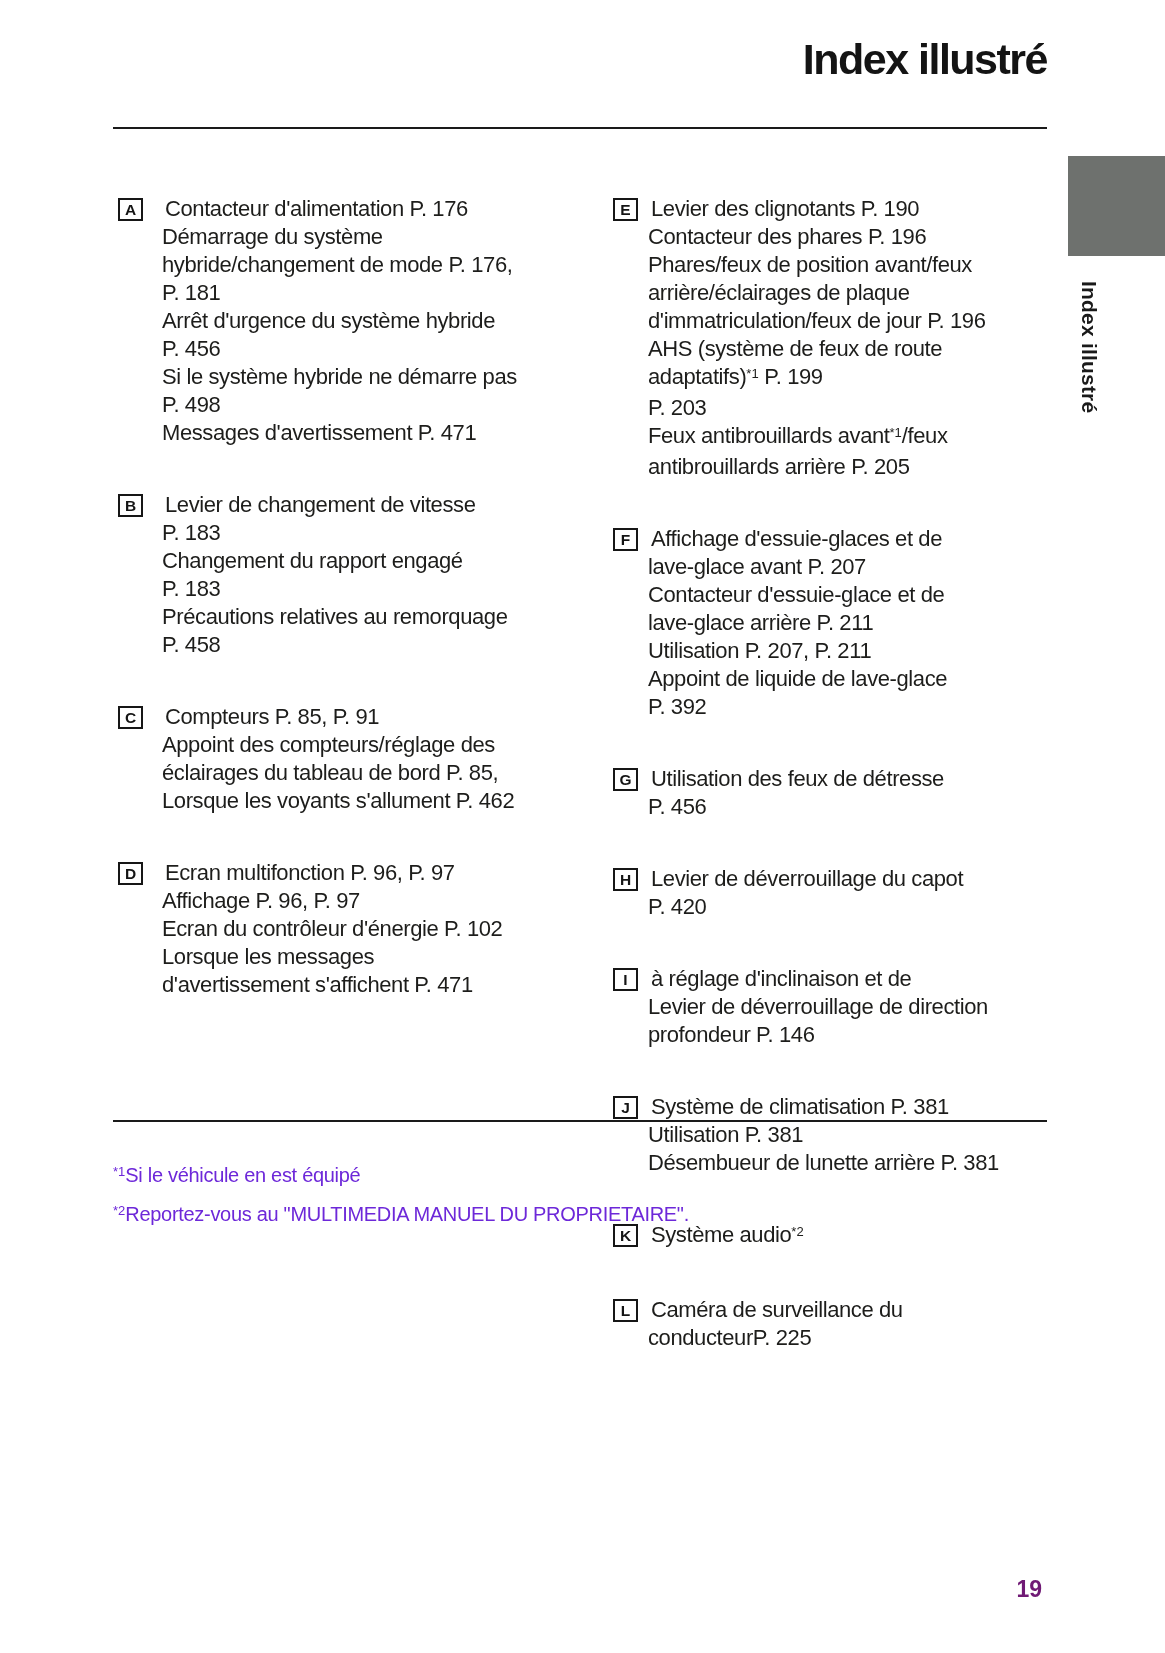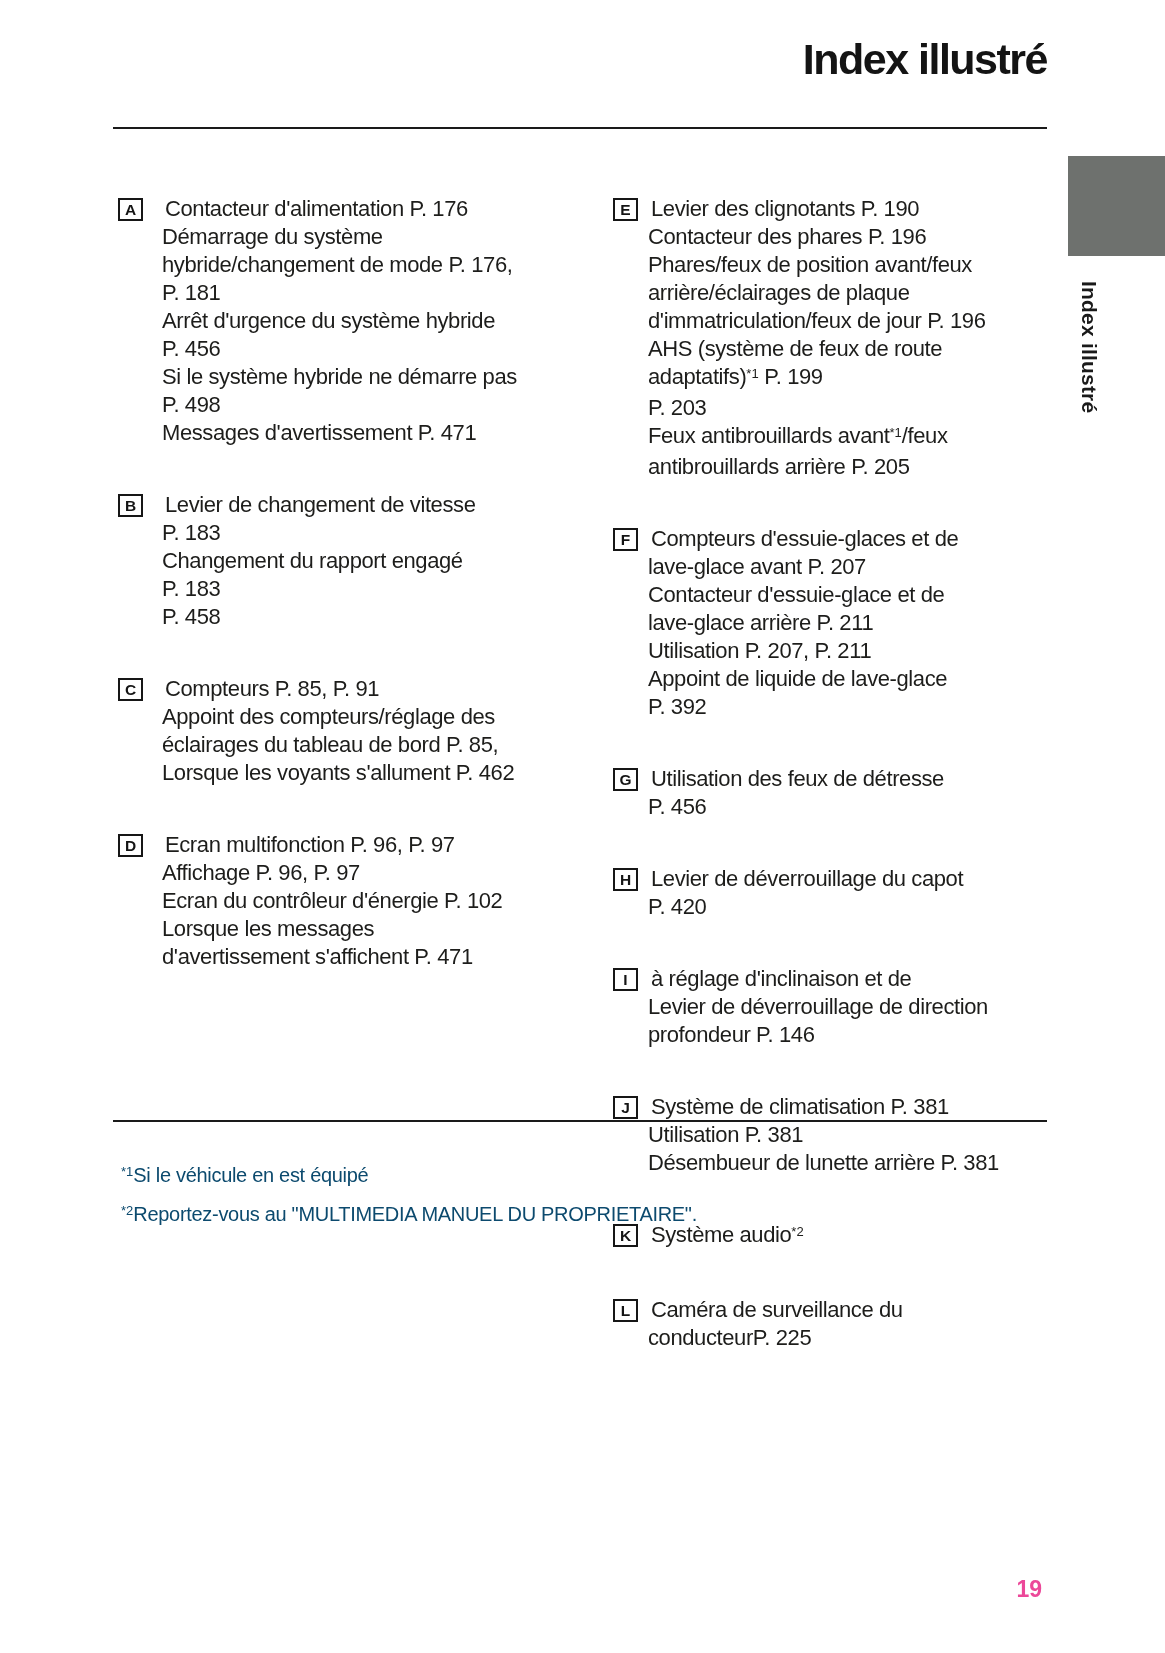--- a/index.html
+++ b/index.html
@@ -76,26 +76,26 @@
     vertical-align: baseline;
     position: relative;
     top: -0.45em;
     font-size: 13px;
     letter-spacing: 0;
   }
 
   
   .footnote {
     position: absolute;
-    left: 121px;
+    left: 113px;
     font-size: 20px;
     line-height: 26px;
     letter-spacing: -0.3px;
     white-space: nowrap;
-    color: #0c4a6e;
+    color: #6d28d9;
   }
   .footnote.f1 { top: 1162px; }
   .footnote.f2 { top: 1201px; }
 
   
   .chapter-tab {
     position: absolute;
     left: 1068px;
     top: 156px;
     width: 97px;
@@ -114,21 +114,21 @@
     color: #1a1a1a;
     white-space: nowrap;
   }
 
   .page-number {
     position: absolute;
     right: 123px;
     top: 1576px;
     font-size: 23px;
     font-weight: 700;
-    color: #ec4899;
+    color: #701a75;
   }
 </style>
 </head>
 <body>
 
 <div id="page">
 
   <div class="page-title">Index illustré</div>
 
   <div class="rule top"></div>
@@ -148,20 +148,21 @@
           <div class="line"><span>Messages d'avertissement P. 471</span></div>
         </div>
       </div>
       <div class="section">
         <span class="badge">B</span>
         <div class="lines">
           <div class="line"><span>Levier de changement de vitesse</span></div>
           <div class="line"><span>P. 183</span></div>
           <div class="line"><span>Changement du rapport engagé</span></div>
           <div class="line"><span>P. 183</span></div>
+          <div class="line"><span>Précautions relatives au remorquage</span></div>
           <div class="line"><span>P. 458</span></div>
         </div>
       </div>
       <div class="section">
         <span class="badge">C</span>
         <div class="lines">
           <div class="line"><span>Compteurs P. 85, P. 91</span></div>
           <div class="line"><span>Appoint des compteurs/réglage des</span></div>
           <div class="line"><span>éclairages du tableau de bord P. 85,</span></div>
           <div class="line"><span>Lorsque les voyants s'allument P. 462</span></div>
@@ -191,21 +192,21 @@
           <div class="line"><span>AHS (système de feux de route</span></div>
           <div class="line"><span>adaptatifs)</span><sup>*1</sup><span> P. 199</span></div>
           <div class="line"><span>P. 203</span></div>
           <div class="line"><span>Feux antibrouillards avant</span><sup>*1</sup><span>/feux</span></div>
           <div class="line"><span>antibrouillards arrière P. 205</span></div>
         </div>
       </div>
       <div class="section">
         <span class="badge">F</span>
         <div class="lines">
-          <div class="line"><span>Compteurs d'essuie-glaces et de</span></div>
+          <div class="line"><span>Affichage d'essuie-glaces et de</span></div>
           <div class="line"><span>lave-glace avant P. 207</span></div>
           <div class="line"><span>Contacteur d'essuie-glace et de</span></div>
           <div class="line"><span>lave-glace arrière P. 211</span></div>
           <div class="line"><span>Utilisation P. 207, P. 211</span></div>
           <div class="line"><span>Appoint de liquide de lave-glace</span></div>
           <div class="line"><span>P. 392</span></div>
         </div>
       </div>
       <div class="section">
         <span class="badge">G</span>

